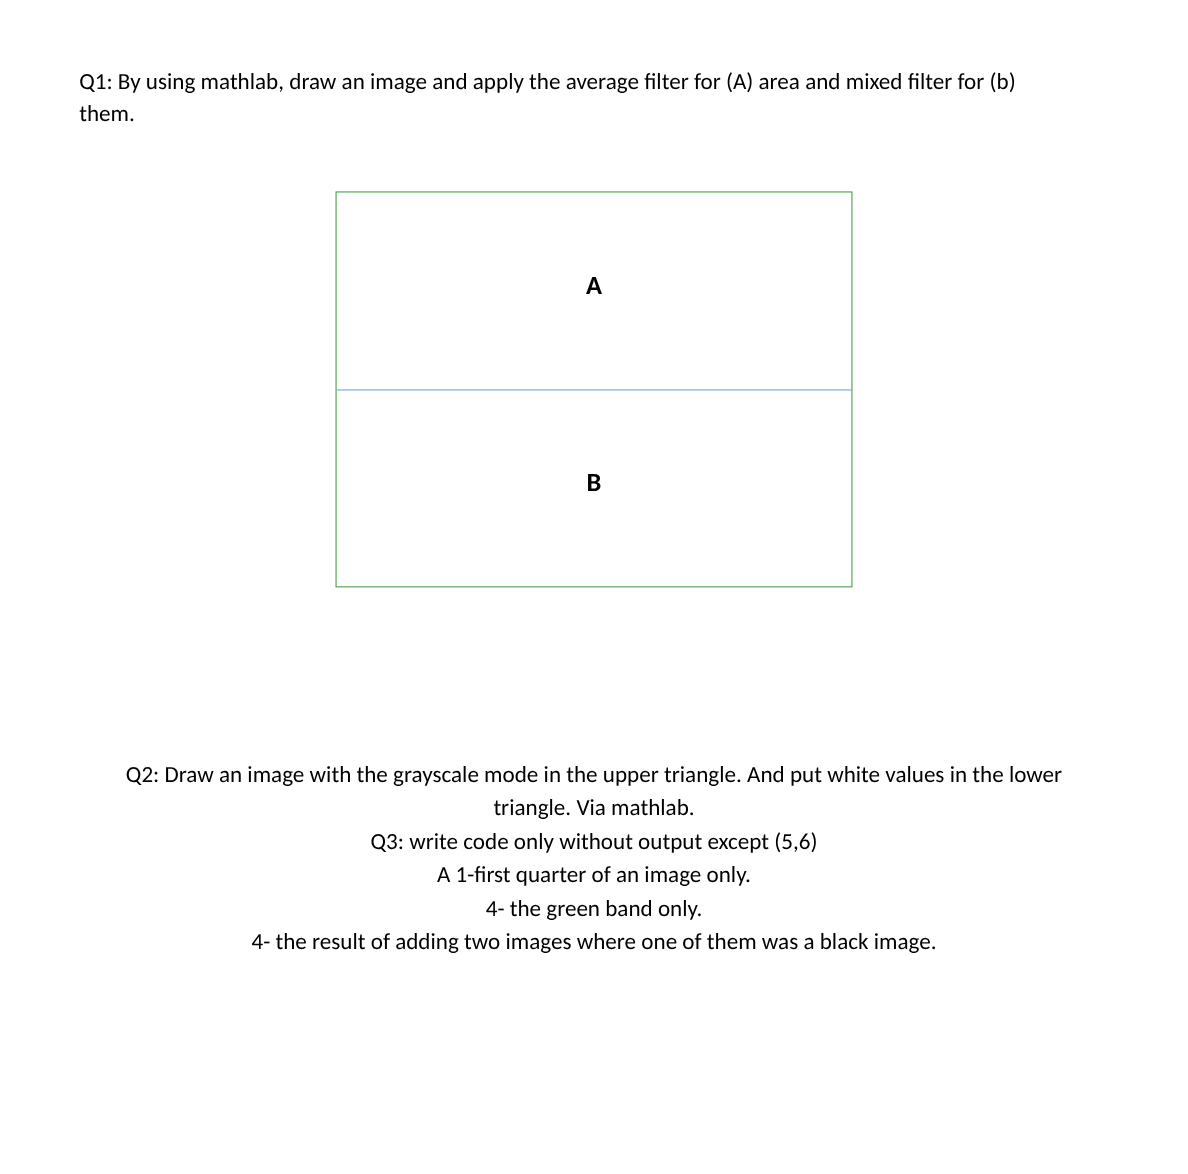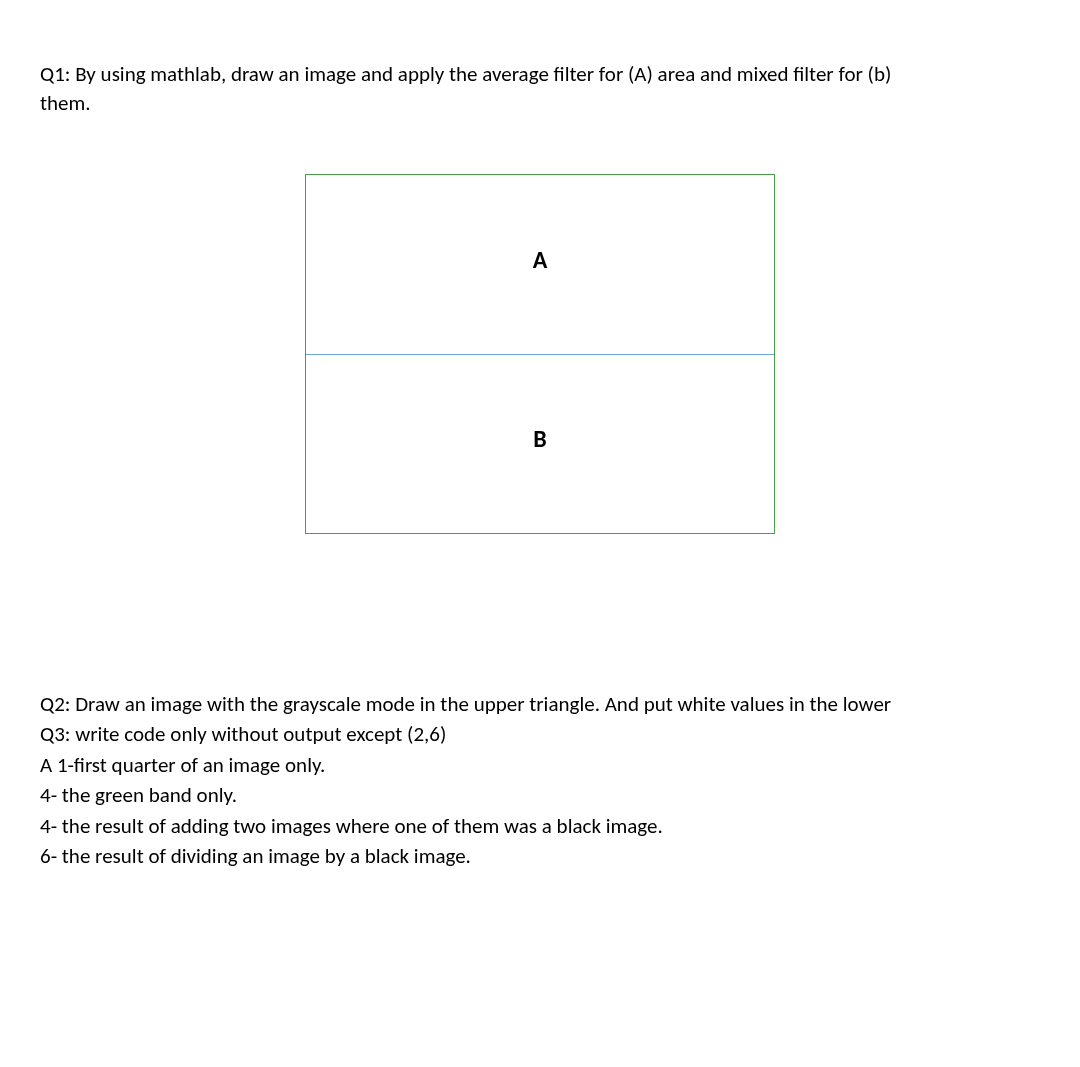--- a/index.html
+++ b/index.html
@@ -13,20 +13,21 @@
       background: #ffffff;
       font-family: Calibri, Arial, sans-serif;
       font-size: 21px;
       color: #000000;
       padding: 60px 40px 40px 40px;
       position: relative;
     }
     .q1-text {
       margin-bottom: 8px;
       line-height: 1.4;
+      margin-left: 32px;
     }
     .diagram-container {
       width: 100%;
       display: flex;
       justify-content: center;
       margin-top: 55px;
       margin-bottom: 155px;
     }
     .diagram {
       width: 470px;
@@ -53,20 +54,21 @@
     .label-b {
       position: absolute;
       bottom: 80px;
       left: 50%;
       transform: translateX(-50%);
       font-weight: bold;
       font-size: 24px;
     }
     .question-block {
       line-height: 1.45;
+      text-align: center;
     }
     .q-line {
       display: block;
     }
   </style>
 </head>
 <body>
 
 <div class="q1-text">
   <span class="q-line">Q1: By using mathlab, draw an image and apply the average filter for (A) area and mixed filter for (b)</span>
@@ -76,18 +78,18 @@
 <div class="diagram-container">
   <div class="diagram">
     <div class="label-a">A</div>
     <div class="diagram-divider"></div>
     <div class="label-b">B</div>
   </div>
 </div>
 
 <div class="question-block">
   <span class="q-line">Q2: Draw an image with the grayscale mode in the upper triangle. And put white values in the lower</span>
-  <span class="q-line">Q3: write code only without output except (2,6)</span>
+  <span class="q-line">triangle. Via mathlab.</span>
+  <span class="q-line">Q3: write code only without output except (5,6)</span>
   <span class="q-line">A 1-first quarter of an image only.</span>
   <span class="q-line">4- the green band only.</span>
   <span class="q-line">4- the result of adding two images where one of them was a black image.</span>
-  <span class="q-line">6- the result of dividing an image by a black image.</span>
 </div>
 
 </body></html>

